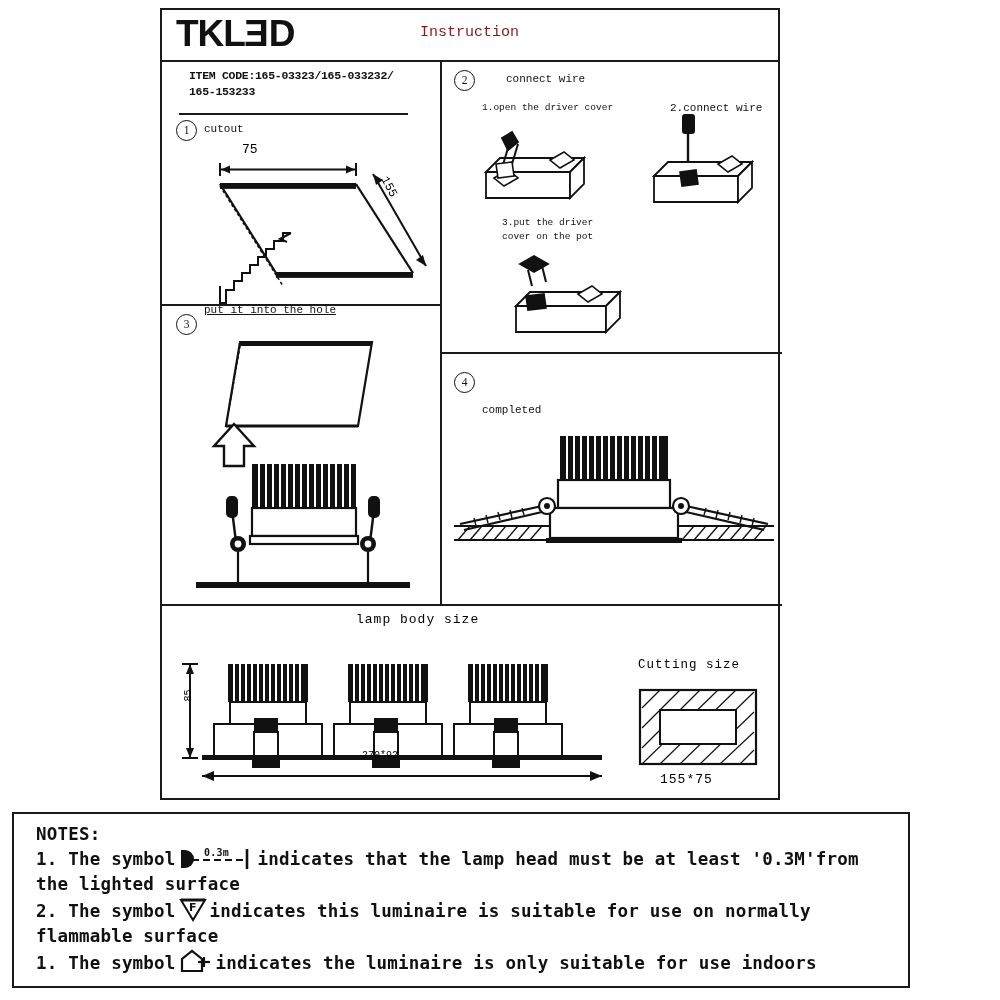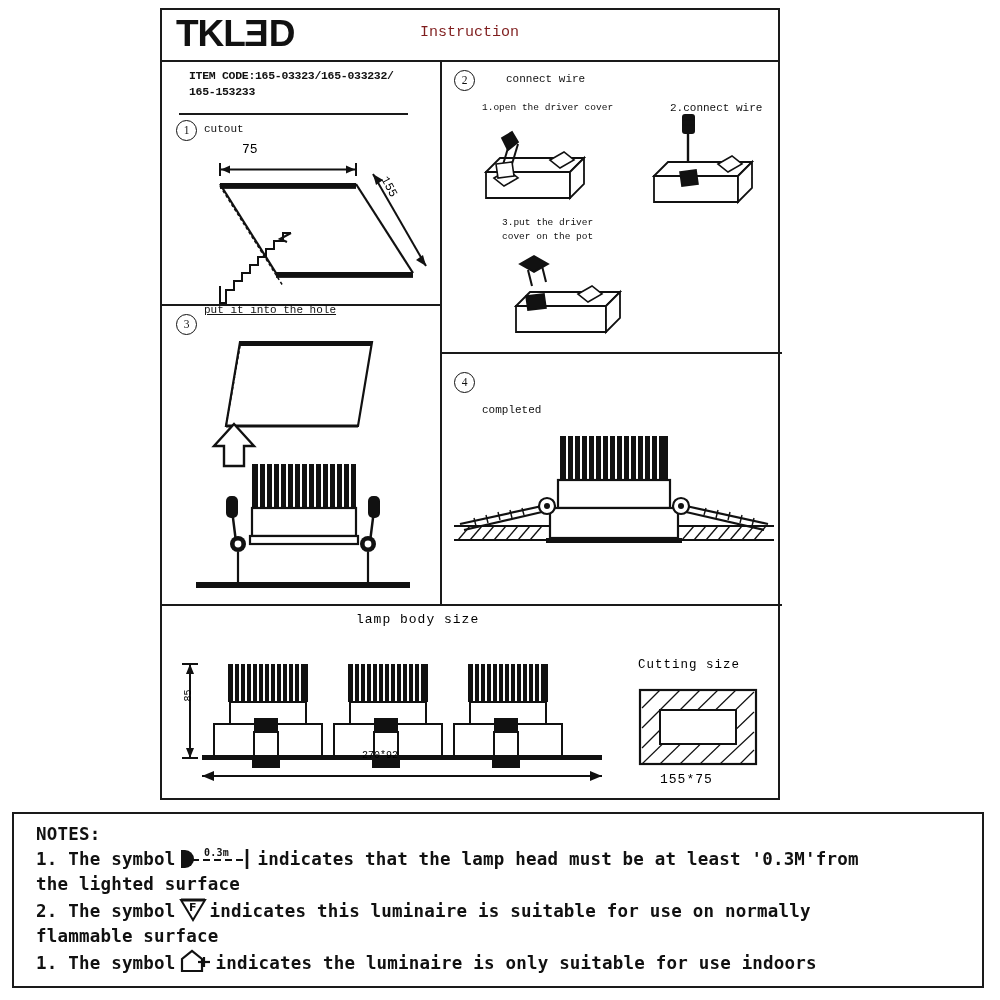--- a/index.html
+++ b/index.html
@@ -37,21 +37,21 @@
 
   
   .hdivL{position:absolute;left:0;top:294px;width:280px;height:2px;background:#1a1a1a;}
   .hdivR{position:absolute;left:278px;top:342px;width:342px;height:2px;background:#1a1a1a;}
   .hdivBot{position:absolute;left:0;top:594px;width:620px;height:2px;background:#1a1a1a;}
 
   svg{display:block;overflow:visible;}
   .pos{position:absolute;}
 
   
-  .notes{position:absolute;left:12px;top:812px;width:972px;height:176px;
+  .notes{position:absolute;left:12px;top:812px;width:898px;height:176px;
          border:2px solid #1a1a1a;background:#fff;box-sizing:border-box;}
   .notes-inner{position:absolute;left:22px;top:8px;width:935px;
                font-family:"DejaVu Sans Mono","Liberation Mono",monospace;
                font-size:17.5px;line-height:25px;color:#111;font-weight:bold;
                letter-spacing:0.2px;}
   .nrow{position:relative;}
   .sym{display:inline-block;vertical-align:-4px;margin:0 2px;}
 </style>
 </head>
 <body>

